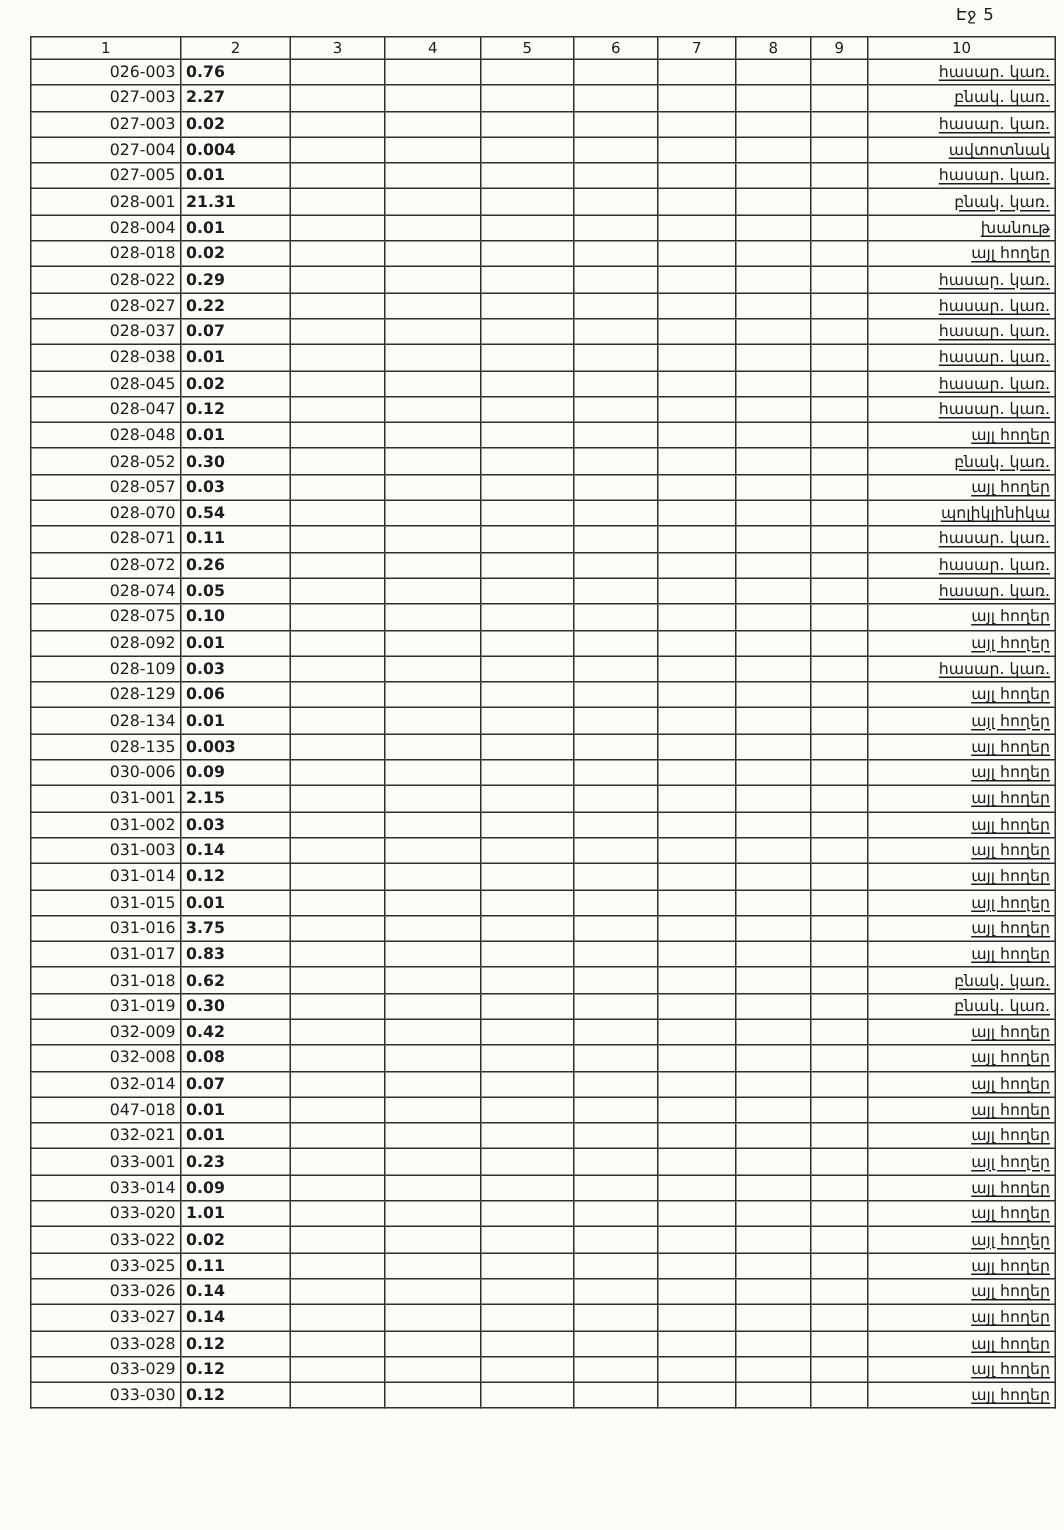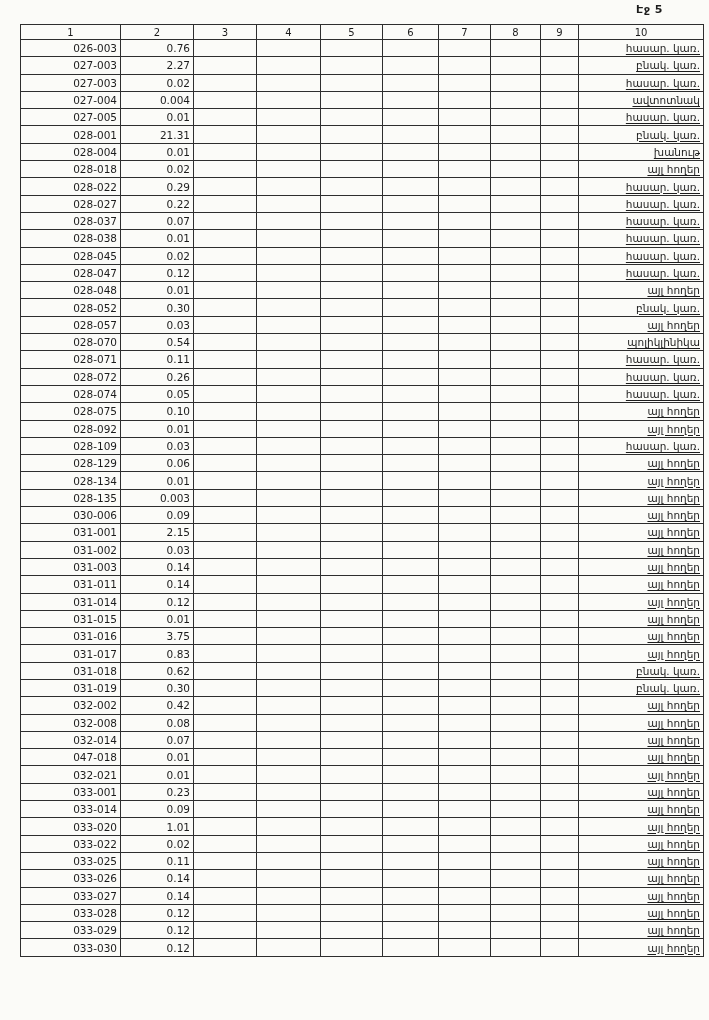--- a/index.html
+++ b/index.html
@@ -9,21 +9,21 @@
     font-family: "DejaVu Sans", sans-serif;
     color: #1c1c1c;
     overflow: hidden;
     position: relative;
   }
   .page-label {
     position: absolute;
     top: 3px;
     right: 46px;
     font-size: 11px;
-    font-weight: bold;
+    font-weight: normal;
     letter-spacing: 0.5px;
   }
   table.data-table {
     position: absolute;
     top: 24px;
     left: 20px;
     width: 683px;
     border-collapse: collapse;
     table-layout: fixed;
   }
@@ -39,21 +39,21 @@
     text-align: center;
     vertical-align: middle;
   }
   .data-table tbody td {
     height: 17.3px;
     font-size: 10.5px;
     vertical-align: middle;
     padding: 0 3px;
   }
   td.col-code { text-align: right; padding-left: 6px; }
-  td.col-area { text-align: right; }
+  td.col-area { text-align: left; font-weight: bold; }
   td.col-use  {
     text-align: right;
     padding-left: 8px;
     font-size: 10px;
   }
   td.col-use span { text-decoration: underline; text-underline-offset: 2px; }
   
   col.c1  { width: 100px; }
   col.c2  { width: 73px; }
   col.c3  { width: 63px; }
@@ -464,32 +464,20 @@
         <td></td>
         <td></td>
         <td></td>
         <td></td>
         <td></td>
         <td></td>
         <td></td>
         <td class="col-use"><span>այլ հողեր</span></td>
       </tr>
       <tr>
-        <td class="col-code">031-011</td>
-        <td class="col-area">0.14</td>
-        <td></td>
-        <td></td>
-        <td></td>
-        <td></td>
-        <td></td>
-        <td></td>
-        <td></td>
-        <td class="col-use"><span>այլ հողեր</span></td>
-      </tr>
-      <tr>
         <td class="col-code">031-014</td>
         <td class="col-area">0.12</td>
         <td></td>
         <td></td>
         <td></td>
         <td></td>
         <td></td>
         <td></td>
         <td></td>
         <td class="col-use"><span>այլ հողեր</span></td>
@@ -548,21 +536,21 @@
         <td></td>
         <td></td>
         <td></td>
         <td></td>
         <td></td>
         <td></td>
         <td></td>
         <td class="col-use"><span>բնակ. կառ.</span></td>
       </tr>
       <tr>
-        <td class="col-code">032-002</td>
+        <td class="col-code">032-009</td>
         <td class="col-area">0.42</td>
         <td></td>
         <td></td>
         <td></td>
         <td></td>
         <td></td>
         <td></td>
         <td></td>
         <td class="col-use"><span>այլ հողեր</span></td>
       </tr>

